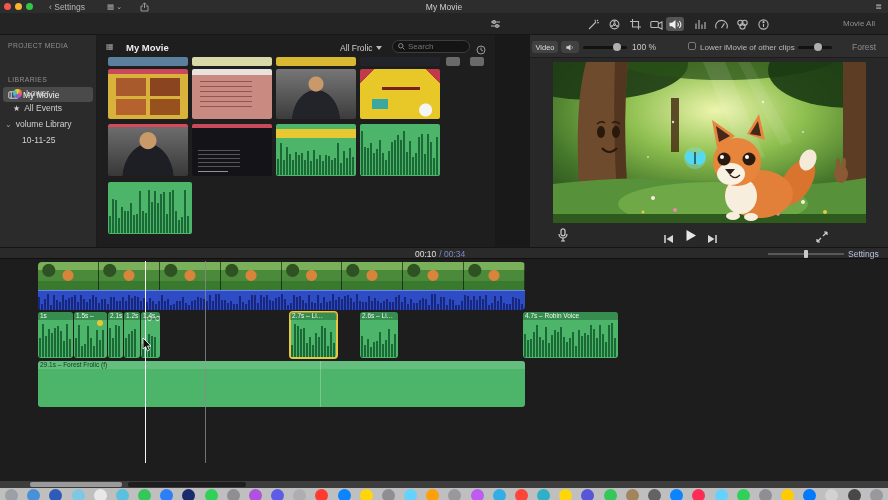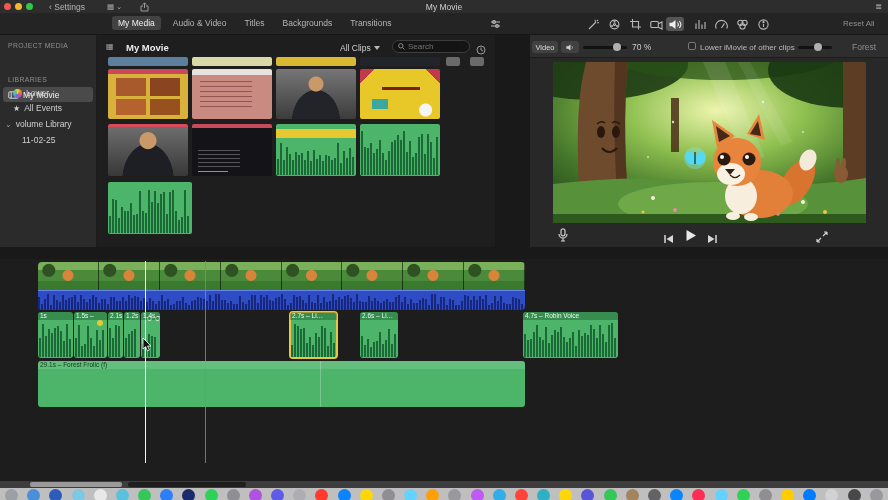--- a/index.html
+++ b/index.html
@@ -124,27 +124,20 @@
     <span style="margin-left:18px">
       <svg width="9" height="10" viewBox="0 0 9 10" style="stroke:#9a9a9a;fill:none;stroke-width:1">
         <path d="M3,4 H1 V9 H8 V4 H6 M4.5,6 V1 M2.8,2.5 L4.5,0.8 L6.2,2.5"></path>
       </svg>
     </span>
     <span class="tb-title">My Movie</span>
     <span class="icon-txt" style="position:absolute;right:6px;font-size:8px">≣</span>
   </div>
 
   <div class="tabbar">
-    <div class="tabs">
-      <span class="tab active">My Media</span>
-      <span class="tab">Audio &amp; Video</span>
-      <span class="tab">Titles</span>
-      <span class="tab">Backgrounds</span>
-      <span class="tab">Transitions</span>
-    </div>
 
     <span class="adj" style="left:486px">
       <svg width="11" height="10" viewBox="0 0 11 10">
           <path d="M1,3 H10 M1,7 H10"></path>
           <circle cx="4" cy="3" r="1.4"></circle>
           <circle cx="7" cy="7" r="1.4"></circle>
         </svg>
     </span>
 
     <span class="adj" style="left:584px">
@@ -196,21 +189,21 @@
           <circle cx="6.5" cy="7.4" r="2.6"></circle>
         </svg>
     </span>
     <span class="adj" style="left:754px">
       <svg width="13" height="11" viewBox="0 0 13 11">
           <circle cx="6.5" cy="5.5" r="4.6"></circle>
           <path d="M6.5,5 V8"></path>
           <circle cx="6.5" cy="3.2" r="0.6" fill="#b8b8b8"></circle>
         </svg>
     </span>
-    <span class="reset-all">Reset All</span>
+    <span class="reset-all">Movie All</span>
   </div>
 
   <div class="sidebar">
     <div class="sb-head" style="left:8px;top:7px">PROJECT MEDIA</div>
     <div class="sb-item sb-sel">
       <svg width="11" height="8" viewBox="0 0 11 8" style="stroke:#d8d8d8;fill:none;stroke-width:1">
           <rect x="0.8" y="0.8" width="9.4" height="6.4" rx="1"></rect>
           <path d="M3.2,0.8 V7.2 M7.8,0.8 V7.2"></path>
         </svg>
       <span>My Movie</span>
@@ -222,29 +215,29 @@
     </div>
     <div class="sb-item" style="left:13px;top:68px">
       <span style="font-size:8px;color:#cfcfcf">★</span>
       <span>All Events</span>
     </div>
     <div class="sb-item" style="left:5px;top:84px">
       <span style="font-size:8px;color:#9a9a9a">⌄</span>
       <span>volume Library</span>
     </div>
     <div class="sb-item" style="left:22px;top:100px">
-      <span>11-02-25</span>
+      <span>10-11-25</span>
     </div>
   </div>
 
   <div class="browser"></div>
   <span class="icon-txt" style="position:absolute;left:106px;top:42px;font-size:8px">▦</span>
   <span class="b-head-txt" style="left:126px;top:42px">My Movie</span>
   <span style="position:absolute;left:340px;top:43px;font-size:8.5px;color:#cfcfcf;display:flex;align-items:center;gap:3px">
-    <span>All Clips</span>
+    <span>All Frolic</span>
     <span class="chev"></span>
   </span>
   <div class="search">
     <svg width="7" height="7" viewBox="0 0 7 7" style="stroke:#8a8a8a;fill:none;stroke-width:1">
         <circle cx="2.8" cy="2.8" r="2.2"></circle>
         <path d="M4.5,4.5 L6.5,6.5"></path>
       </svg>
     <input placeholder="Search" style="">
   </div>
   <span style="position:absolute;left:476px;top:41px">
@@ -367,21 +360,21 @@
   <div class="vbar"></div>
   <div class="mini-btn" style="left:532px;top:41px;width:26px;height:12px">Video</div>
   <div class="mini-btn" style="left:561px;top:41px;width:18px;height:12px">
     <svg width="9" height="9" viewBox="0 0 13 11">
         <polygon points="0.5,3.8 3,3.8 6.5,1 6.5,10 3,7.2 0.5,7.2" fill="#cfcfcf"></polygon>
         <path d="M8.5,3.5 a3,3 0 0 1 0,4" stroke="#cfcfcf" fill="none"></path>
       </svg>
   </div>
   <div class="slider-track" style="left:583px;top:46px;width:44px"></div>
   <div class="slider-knob" style="left:613px;top:43px"></div>
-  <span style="position:absolute;left:632px;top:42px;font-size:8.5px;color:#cacaca">70 %</span>
+  <span style="position:absolute;left:632px;top:42px;font-size:8.5px;color:#cacaca">100 %</span>
   <div class="checkbox" style="left:688px;top:42px"></div>
   <span style="position:absolute;left:700px;top:43px;font-size:8px;color:#b9b9b9">Lower iMovie of other clips</span>
   <div class="slider-track" style="left:798px;top:46px;width:34px"></div>
   <div class="slider-knob" style="left:814px;top:43px"></div>
   <span style="position:absolute;left:852px;top:42px;font-size:8.5px;color:#8e8e8e">Forest</span>
 
   <div class="preview">
     <svg width="313" height="161" viewBox="0 0 313 161">
       <defs>
         <radialGradient id="bg" cx="0.52" cy="0.3" r="0.8">
@@ -472,20 +465,29 @@
         <polygon points="2,1 2,9 8.5,5" fill="#d8d8d8"></polygon>
         <path d="M10,1 V9" stroke="#d8d8d8" stroke-width="1.5"></path>
       </svg>
   </span>
   <span class="abs" style="left:816px;top:229px">
     <svg width="12" height="12" viewBox="0 0 12 12" style="stroke:#cfcfcf;fill:none;stroke-width:1.2">
         <path d="M11,1 L7,5 M11,1 H8 M11,1 V4 M1,11 L5,7 M1,11 H4 M1,11 V8"></path>
       </svg>
   </span>
 
+  <div class="ttool">
+    <div class="timecode">
+      <span>00:10</span>
+      <span class="total">/ 00:34</span>
+    </div>
+    <div style="position:absolute;left:768px;top:5px;width:76px;height:2px;background:#585858"></div>
+    <div style="position:absolute;left:804px;top:2px;width:4px;height:8px;background:#c9c9c9;border-radius:1px"></div>
+    <span style="position:absolute;left:848px;top:1px;font-size:8.5px;color:#b9c2e0">Settings</span>
+  </div>
 
   <div class="timeline">
     <div class="vtrack">
       <div class="filmstrip">
           <div class="frame"></div>
           <div class="frame"></div>
           <div class="frame"></div>
           <div class="frame"></div>
           <div class="frame"></div>
           <div class="frame"></div>

